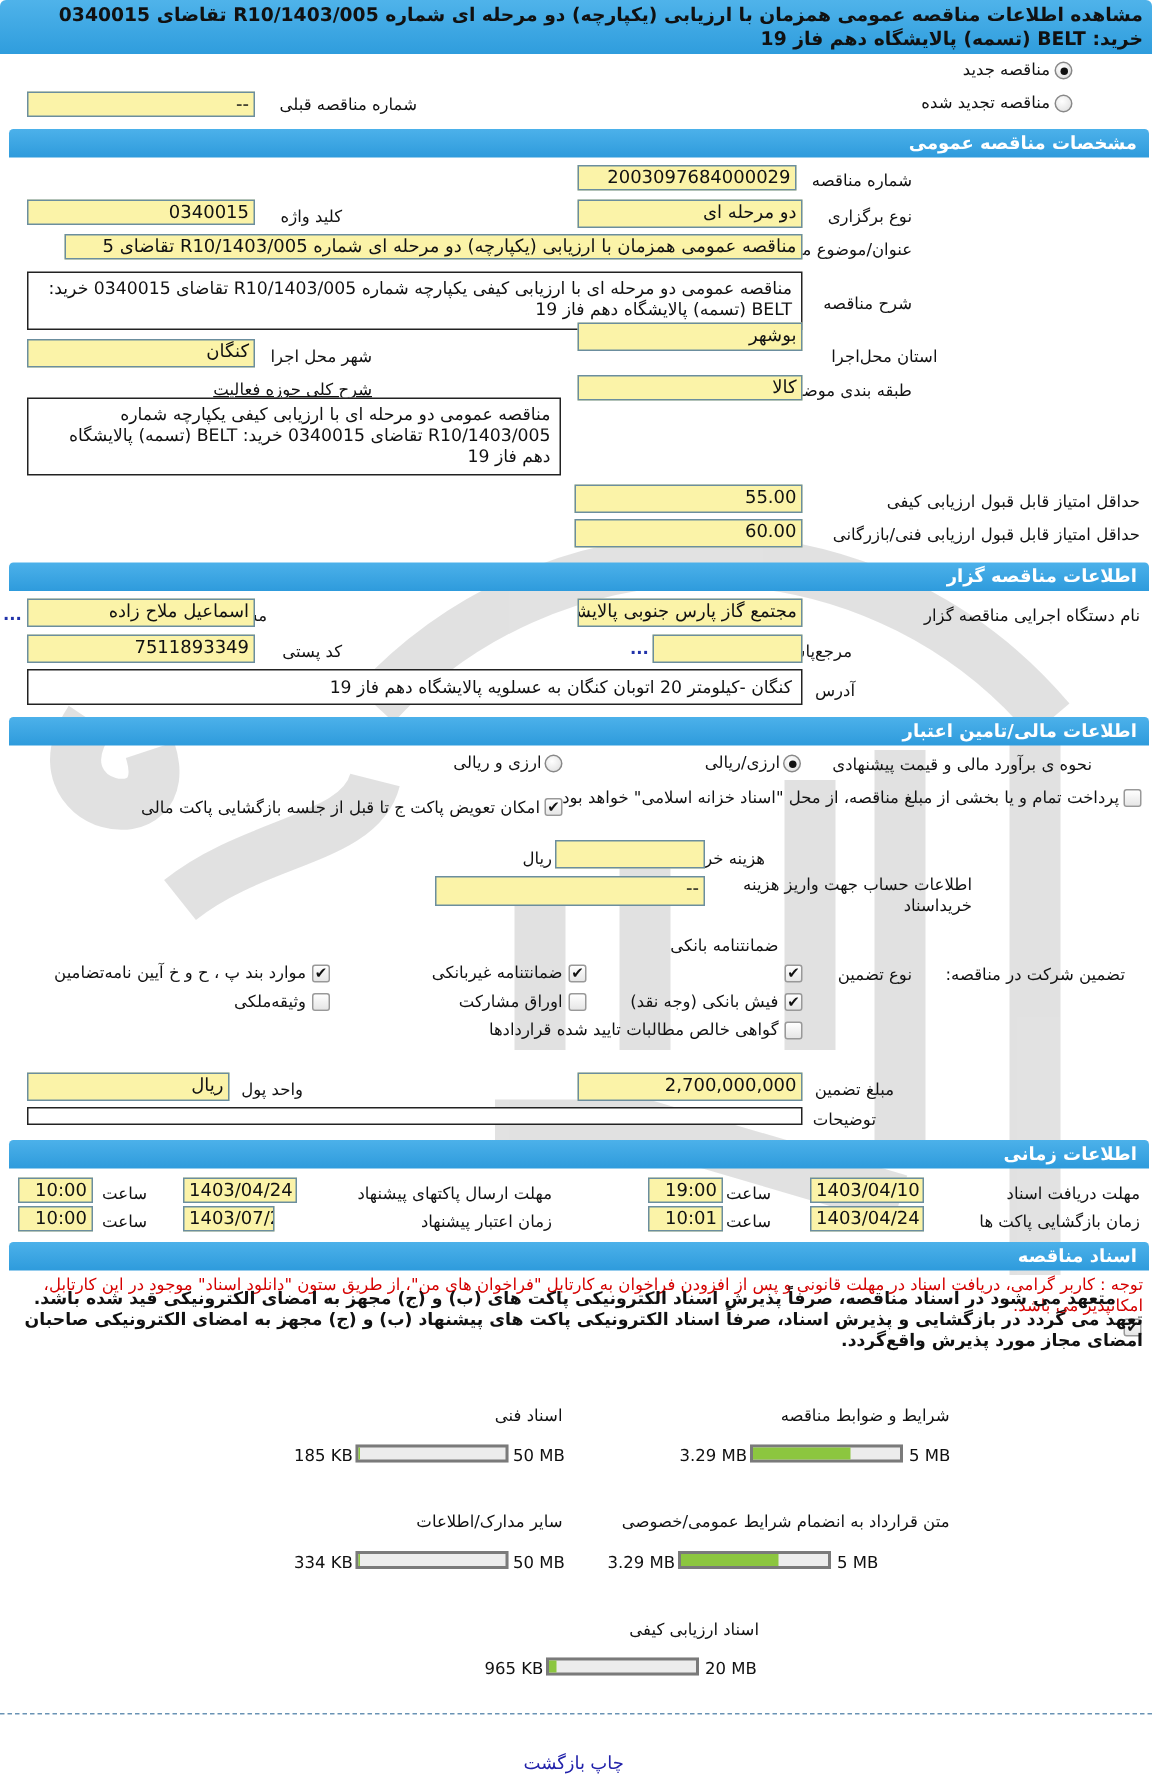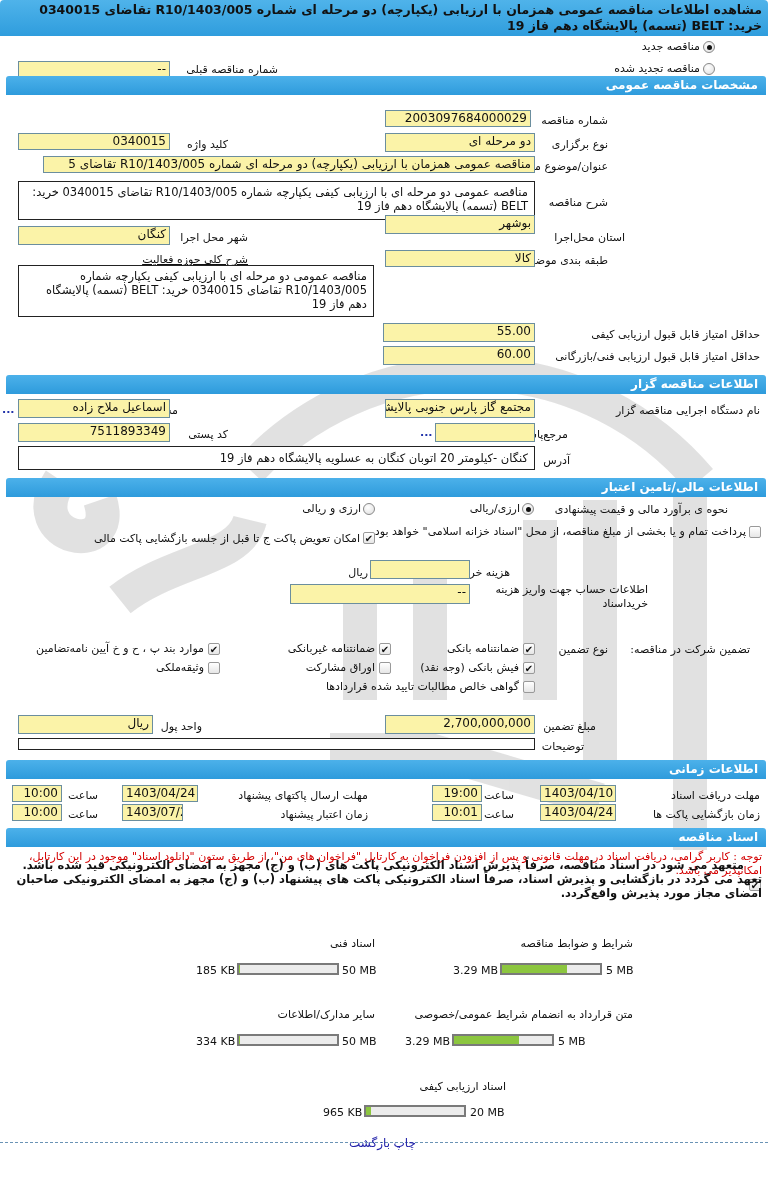--- a/index.html
+++ b/index.html
@@ -73,21 +73,21 @@
 
   <div class="title-bar">مشاهده اطلاعات مناقصه عمومی همزمان با ارزیابی (یکپارچه) دو مرحله ای شماره R10/1403/005 تقاضای 0340015 خرید: BELT (تسمه) پالایشگاه دهم فاز 19</div>
 
   <div class="radio on abs" style="right:53px; top:41px;"></div>
   <span class="lbl" style="right:68px; top:40px;">مناقصه جدید</span>
   <div class="radio abs" style="right:53px; top:63px;"></div>
   <span class="lbl" style="right:68px; top:62px;text-align:center;">مناقصه تجدید شده</span>
   <span class="lbl" style="right:490px; top:63px;">شماره مناقصه قبلی</span>
   <div class="fld" style="left:18px; top:61px; width:152px;">--</div>
 
-  <div class="sec-head" style="top:76px;">مشخصات مناقصه عمومی</div>
+  <div class="sec-head" style="top:86px;">مشخصات مناقصه عمومی</div>
 
   <span class="lbl" style="right:160px; top:114px;">شماره مناقصه</span>
   <div class="fld ltr" style="left:385px; top:110px; width:146px;">2003097684000029</div>
 
   <span class="lbl" style="right:160px; top:138px;">نوع برگزاری</span>
   <div class="fld" style="left:385px; top:133px; width:150px; height:19px;">دو مرحله ای</div>
   <span class="lbl" style="right:540px; top:138px;">کلید واژه</span>
   <div class="fld ltr" style="left:18px; top:133px; width:152px;">0340015</div>
 
   <span class="lbl" style="right:160px; top:160px;">عنوان/موضوع مناقصه</span>
@@ -145,21 +145,21 @@
   <div class="fld" style="left:370px; top:560px; width:100px; height:19px;"></div>
   <span class="lbl" style="right:400px; top:566px;">ریال</span>
 
   <div class="abs" style="right:120px; top:583px; width:160px; white-space: normal; line-height:14px;">اطلاعات حساب جهت واریز هزینه خریداسناد</div>
   <div class="fld" style="left:290px; top:584px; width:180px; height:20px;">--</div>
 
   <span class="lbl" style="right:18px; top:643px;">تضمین شرکت در مناقصه:</span>
   <span class="lbl" style="right:160px; top:643px;">نوع تضمین</span>
 
   <div class="chk" style="right:233px; top:643px;">✔</div>
-  <span class="lbl" style="right:249px; top:642px;">ضمانتنامه بانکی</span>
+  <span class="lbl" style="right:249px; top:624px;">ضمانتنامه بانکی</span>
   <div class="chk" style="right:377px; top:643px;">✔</div>
   <span class="lbl" style="right:393px; top:642px;">ضمانتنامه غیربانکی</span>
   <div class="chk" style="right:548px; top:643px;">✔</div>
   <span class="lbl" style="right:564px; top:642px;">موارد بند پ ، ح و خ آیین نامه‌تضامین</span>
 
   <div class="chk" style="right:233px; top:662px;">✔</div>
   <span class="lbl" style="right:249px; top:661px;">فیش بانکی (وجه نقد)</span>
   <div class="chk" style="right:377px; top:662px;"></div>
   <span class="lbl" style="right:393px; top:661px;">اوراق مشارکت</span>
   <div class="chk" style="right:548px; top:662px;"></div>
@@ -234,17 +234,17 @@
 
   <span class="lbl" style="right:262px; top:1080px;">اسناد ارزیابی کیفی</span>
   <span class="size" style="left:470px; top:1106px;">20 MB</span>
   <div class="bar" style="left:364px; top:1105px; width:102px;">
       <div class="fill" style="width:5%;"></div>
     </div>
   <span class="size" style="left:323px; top:1106px;">965 KB</span>
 
   <div class="dashline" style="top:1142px;"></div>
 
-  <div class="abs" style="left:349px; top:1136px; direction: rtl;">
+  <div class="abs" style="left:349px; top:1168px; direction: rtl;">
     <a class="link" href="#">چاپ</a>
     <a class="link" href="#">بازگشت</a>
   </div>
 </div>
 
 </body></html>

